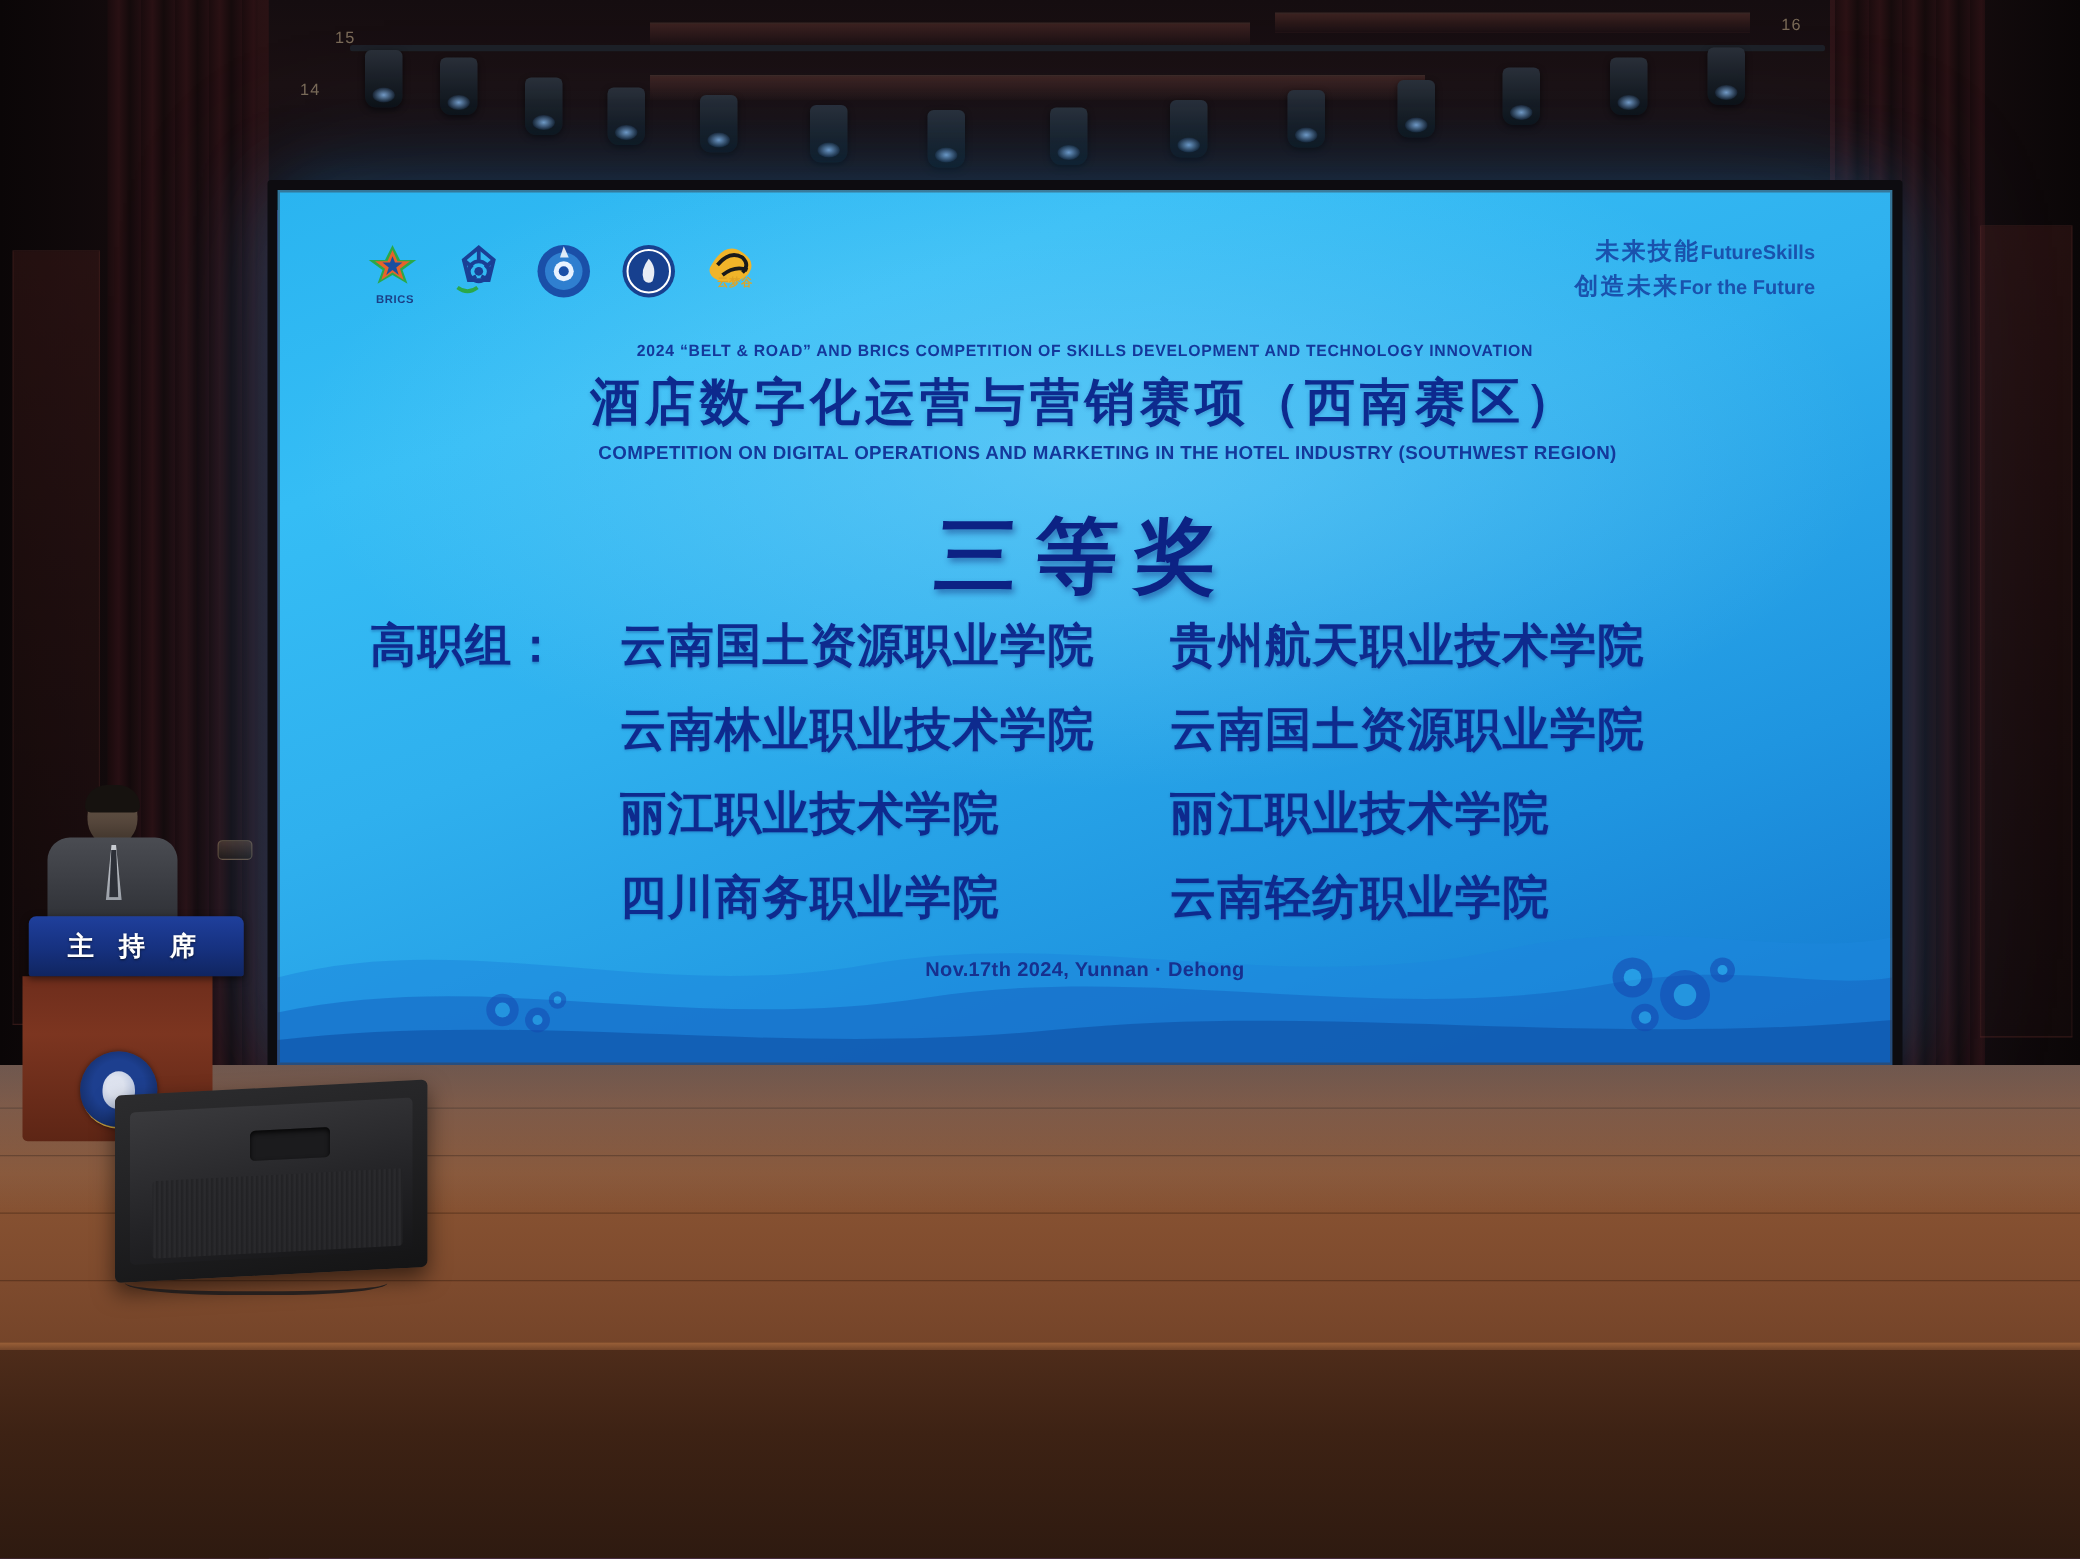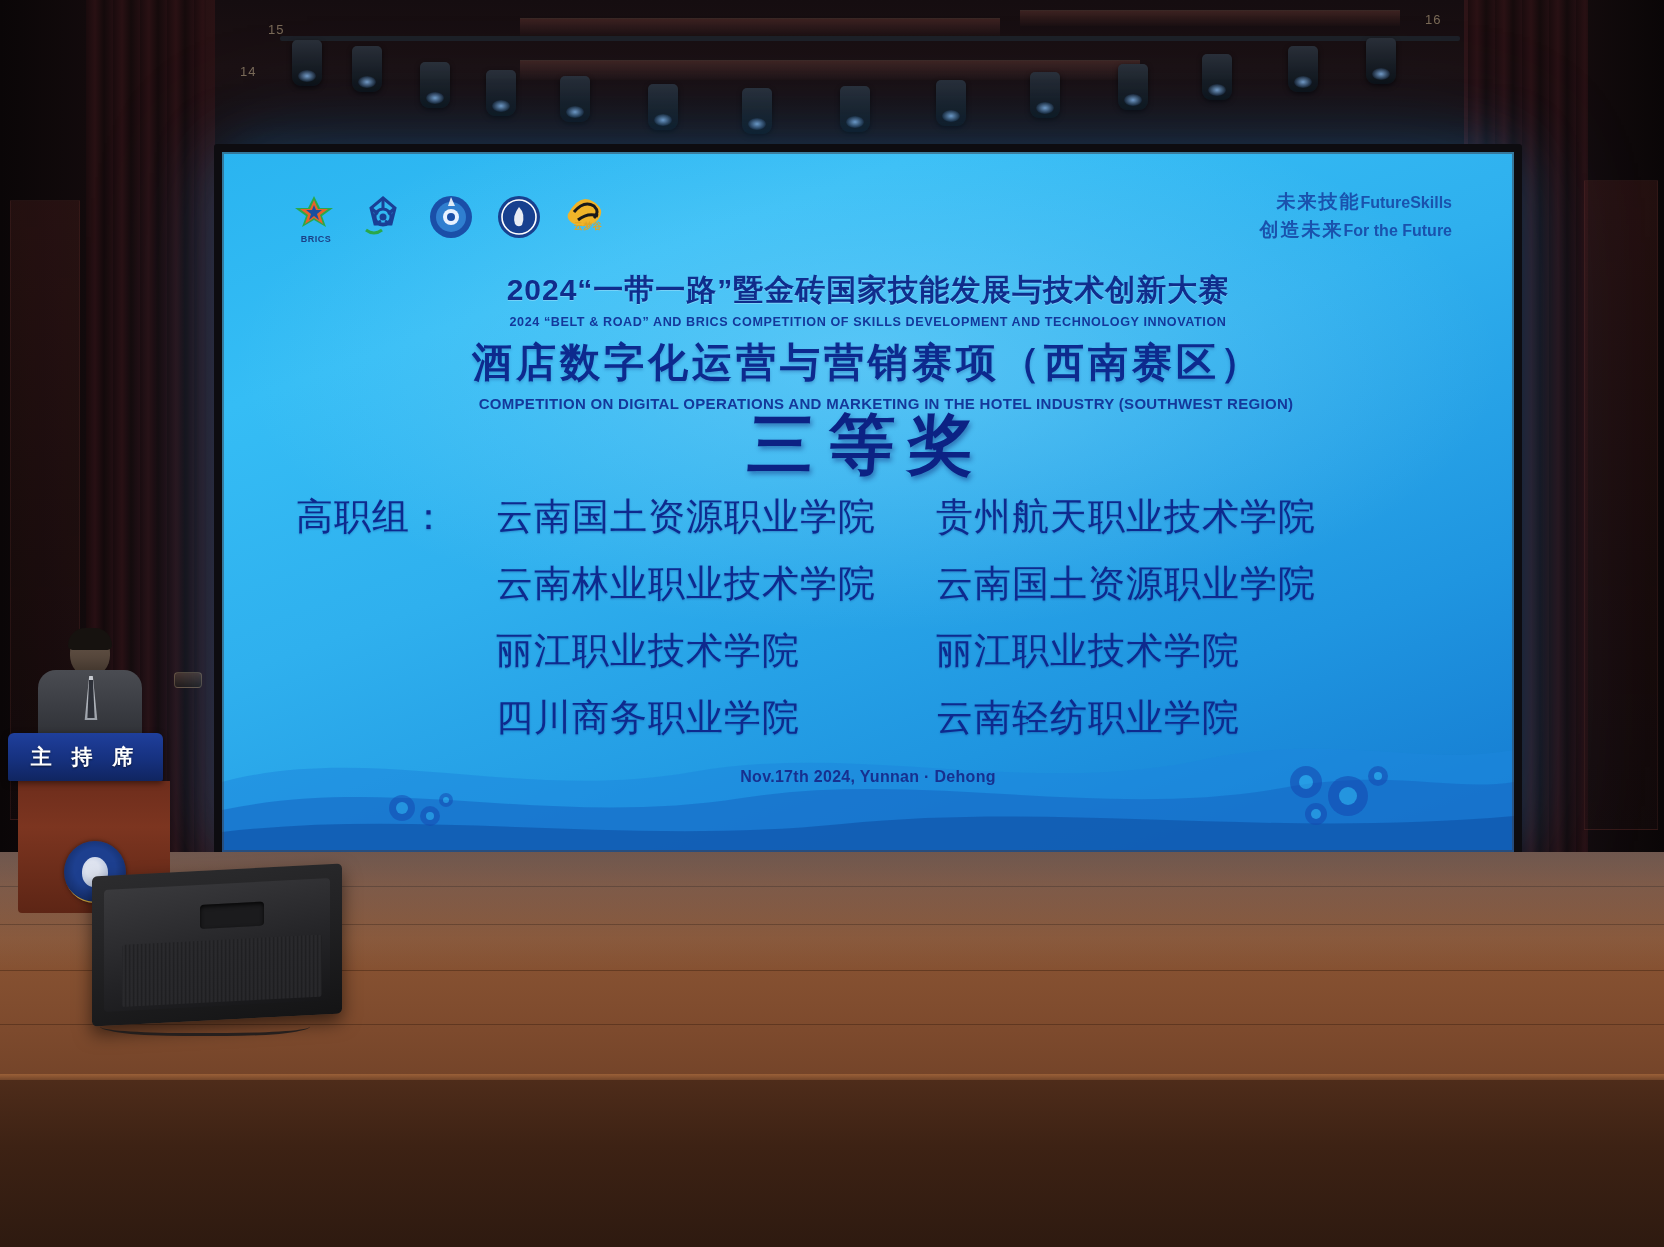--- a/index.html
+++ b/index.html
@@ -158,21 +158,21 @@
   }
 
   
   .winners {
     position: absolute; left: 74px; top: 340px; width: 1150px;
     color: #0e2a8e;
   }
   .w-row {
     display: flex; align-items: flex-end;
     margin-bottom: 17px;
-    font-size: 37px; font-weight: normal;
+    font-size: 37px; font-weight: bold;
     letter-spacing: 1px;
     text-shadow: 0 1px 2px rgba(10,40,120,.3);
   }
   .w-label { width: 200px; flex: none; white-space: nowrap; }
   .w-c1 { width: 440px; flex: none; white-space: nowrap; }
   .w-c2 { flex: none; white-space: nowrap; }
 
   
   .footer {
     position: absolute; left: 0; top: 612px; width: 100%;
@@ -208,21 +208,21 @@
     position: absolute; left: 0; top: 1074px; width: 1664px; height: 10px;
     background: linear-gradient(180deg, #a8apx, #8d5a36 0%, #5b3420 100%);
     background: linear-gradient(180deg, #9a6038 0%, #5b3420 100%);
   }
 
   
   .podium {
     position: absolute; left: 8px; top: 733px; width: 172px; height: 180px;
   }
   .podium-top {
-    position: absolute; left: 0; top: 0; width: 155px; height: 48px;
+    position: absolute; left: 15px; top: 0; width: 172px; height: 48px;
     background: linear-gradient(180deg, #1f3f9c 0%, #16317f 55%, #102560 100%);
     border-radius: 6px 6px 2px 2px;
     box-shadow: 0 2px 6px rgba(0,0,0,.5);
   }
   .podium-label {
     position: absolute; left: 0; top: 10px; width: 100%;
     text-align: center; color: #ffffff;
     font-size: 21px; font-weight: bold; letter-spacing: 7px;
     text-shadow: 0 1px 2px rgba(0,0,0,.6);
   }
@@ -432,21 +432,20 @@
     <div class="slogan">
       <div class="l1">
         <span class="cn">未来技能</span><span class="en">FutureSkills</span>
       </div>
       <div class="l2">
         <span class="cn">创造未来</span><span class="en">For the Future</span>
       </div>
     </div>
 
     <div class="title-wrap">
-      <div class="t-cn1">2024“一带一路”暨金砖国家技能发展与技术创新大赛</div>
       <div class="t-en1">2024 “BELT &amp; ROAD” AND BRICS COMPETITION OF SKILLS DEVELOPMENT AND TECHNOLOGY INNOVATION</div>
       <div class="t-cn2">酒店数字化运营与营销赛项（西南赛区）</div>
       <div class="t-en2">COMPETITION ON DIGITAL OPERATIONS AND MARKETING IN THE HOTEL INDUSTRY (SOUTHWEST REGION)</div>
     </div>
 
     <div class="award">三等奖</div>
 
     <div class="winners">
       <div class="w-row">
         <div class="w-label">高职组：</div>

